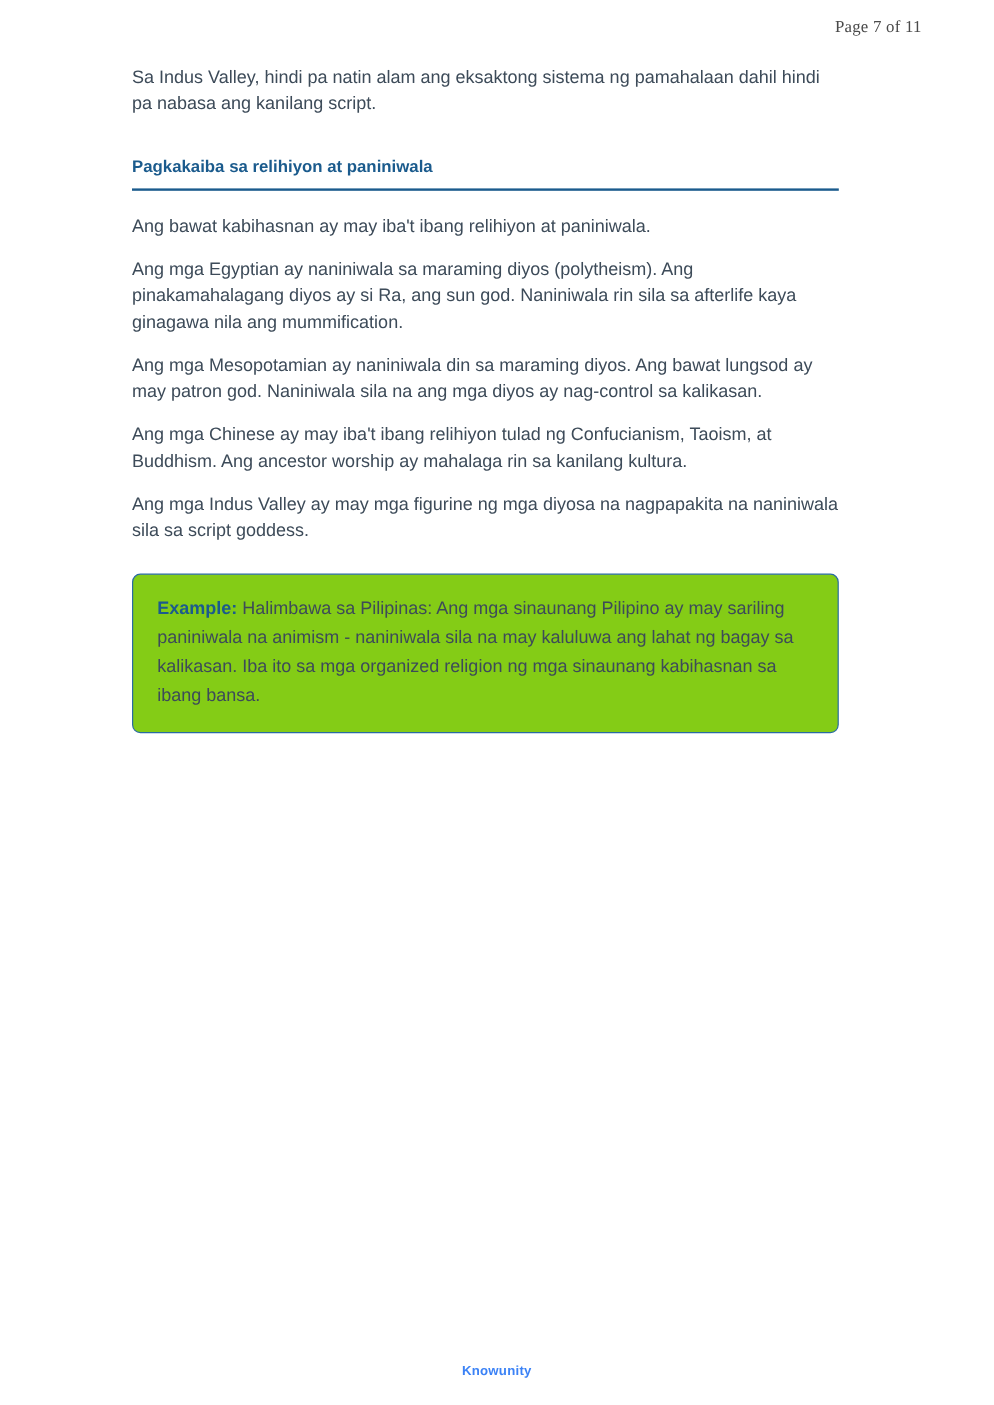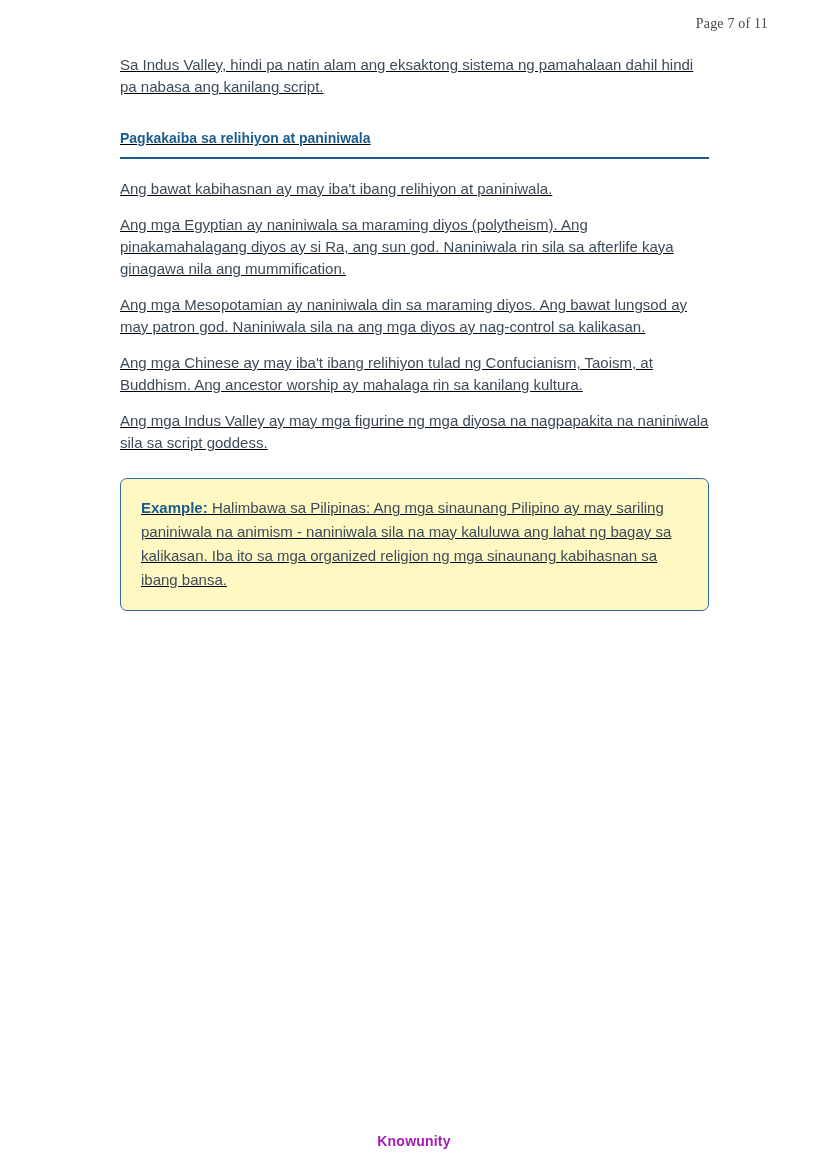--- a/index.html
+++ b/index.html
@@ -27,23 +27,22 @@
     top: 16px;
     right: 60px;
     font-family: "Liberation Serif", serif;
     font-size: 14px;
     color: #4a4a4a;
     letter-spacing: 0.2px;
   }
   .content {
     position: absolute;
     top: 54px;
-    left: 120px;
+    left: 110px;
     width: 589px;
-    text-decoration: underline;
   }
   .para {
     font-size: 15px;
     line-height: 22px;
     color: #3d4b59;
     margin: 0 0 14px 0;
   }
   .section-heading {
     font-size: 14px;
     line-height: 20px;
@@ -57,44 +56,44 @@
     margin: 9px 0 0 0;
     width: 100%;
   }
   .after-rule {
     margin-top: 19px;
   }
   .example-box {
     margin-top: 24px;
     border: 1.5px solid #2a6ba2;
     border-radius: 7px;
-    background: #fef9c3;
+    background: #84cc16;
     padding: 17px 20px 18px 20px;
     box-sizing: border-box;
     width: 100%;
   }
   .example-text {
     font-size: 15px;
     line-height: 24px;
     color: #3d4b59;
     margin: 0;
   }
   .example-label {
     font-weight: bold;
     color: #1b5b8d;
   }
   .footer-brand {
     position: absolute;
     bottom: 22px;
     left: 0;
     width: 100%;
     text-align: center;
-    font-size: 14px;
+    font-size: 11px;
     font-weight: bold;
-    color: #a21caf;
+    color: #3b82f6;
     letter-spacing: 0.2px;
   }
 </style>
 </head>
 <body>
 
 <div class="page">
 
   <div class="page-number">Page 7 of 11</div>
 

